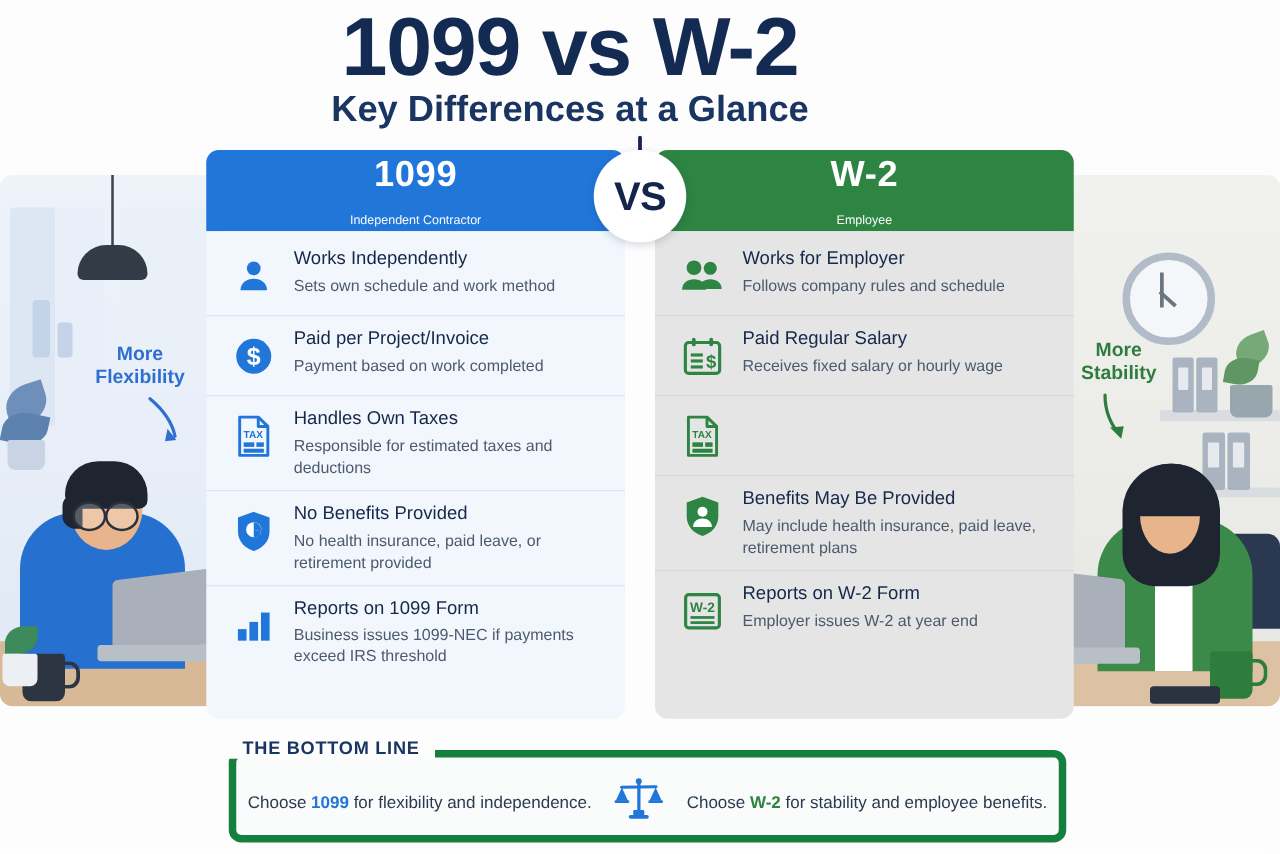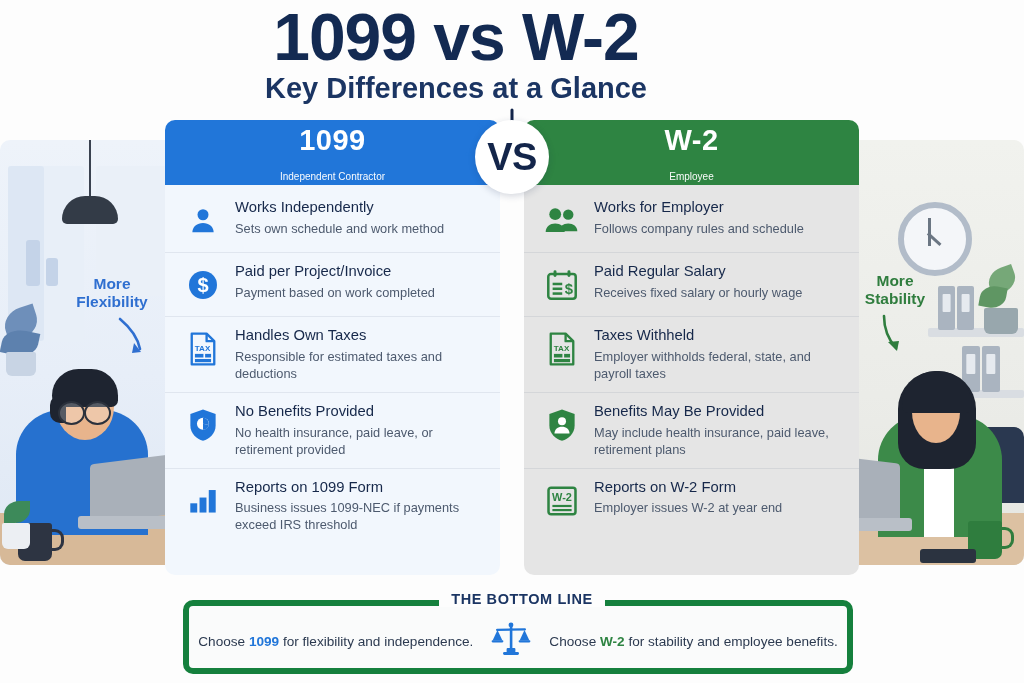--- a/index.html
+++ b/index.html
@@ -79,28 +79,28 @@
   .row + .row{border-top:1px solid rgba(40,60,90,.085);}
   .row-ico{width:44px;min-width:44px;height:42px;display:flex;align-items:center;justify-content:center;margin-right:10px;margin-top:1px;}
   .row-txt{flex:1;}
   .row-title{font-size:14.8px;font-weight:400;color:#16284a;line-height:1.2;margin-bottom:3px;}
   .row-desc{font-size:12.8px;color:#4d5a6e;line-height:1.33;}
 
   
   .vs{position:absolute;left:475px;top:120px;width:74px;height:74px;border-radius:50%;
       background:#ffffff;box-shadow:0 2px 7px rgba(20,40,80,.18);
       display:flex;align-items:center;justify-content:center;z-index:40;}
-  .vs span{font-size:38px;font-weight:800;color:#13254a;letter-spacing:-.5px;}
+  .vs span{font-size:32px;font-weight:800;color:#13254a;letter-spacing:-.5px;}
   .vs-rays{position:absolute;left:463px;top:108px;width:98px;height:98px;z-index:39;}
 
   
   .bottom{position:absolute;left:183px;top:600px;width:658px;height:62px;
     background:#fafbfb;border:6px solid #15803d;border-radius:10px;z-index:20;
     display:flex;align-items:center;justify-content:center;}
-  .bottom-title{position:absolute;left:193px;top:590px;width:658px;text-align:center;z-index:25;}
+  .bottom-title{position:absolute;left:182px;top:590px;width:658px;z-index:25;}
   .bottom-title span{background:#fdfdfd;padding:0 12px;font-size:14.5px;font-weight:800;
     color:#1b3563;letter-spacing:.6px;}
   .bl-row{display:flex;align-items:center;justify-content:center;gap:18px;width:100%;padding-top:8px;}
   .bl-txt{font-size:13.6px;color:#2c3a50;white-space:nowrap;}
   .bl-txt .b{color:#2176d9;font-weight:800;}
   .bl-txt .g{color:#2e8442;font-weight:800;}
 </style>
 </head>
 <body>
 
@@ -323,24 +323,20 @@
           <div class="row-ico">
             <svg width="30" height="34" viewBox="0 0 26 32">
               <path d="M2.4 1.6h14l7.2 7v21.8H2.4z" fill="none" stroke="#2e8442" stroke-width="2.2" stroke-linejoin="round"></path>
               <path d="M16.4 1.6v7h7.2" fill="none" stroke="#2e8442" stroke-width="2.2" stroke-linejoin="round"></path>
               <text x="12.6" y="17.6" font-family="Liberation Sans, sans-serif" font-size="7.6" font-weight="bold" fill="#2e8442" text-anchor="middle">TAX</text>
               <rect x="5.4" y="20.6" width="8" height="3.4" fill="#2e8442"></rect>
               <rect x="15" y="20.6" width="5.6" height="3.4" fill="#2e8442"></rect>
               <rect x="5.4" y="25.4" width="15.2" height="3" fill="#2e8442"></rect>
             </svg>
           </div>
-          <div class="row-txt">
-            <div class="row-title">Taxes Withheld</div>
-            <div class="row-desc">Employer withholds federal, state, and payroll taxes</div>
-          </div>
         </div>
 
         <div class="row">
           <div class="row-ico">
             <svg width="30" height="34" viewBox="0 0 24 28">
               <path d="M12 1.2 L22.4 5v9.4c0 6.6-5 11-10.4 12.6C6.6 25.4 1.6 21 1.6 14.4V5z" fill="#2e8442"></path>
               <circle cx="12" cy="11" r="3.3" fill="#fff"></circle>
               <path d="M5.8 21c0-3.5 2.8-5.6 6.2-5.6s6.2 2.1 6.2 5.6z" fill="#fff"></path>
             </svg>
           </div>

